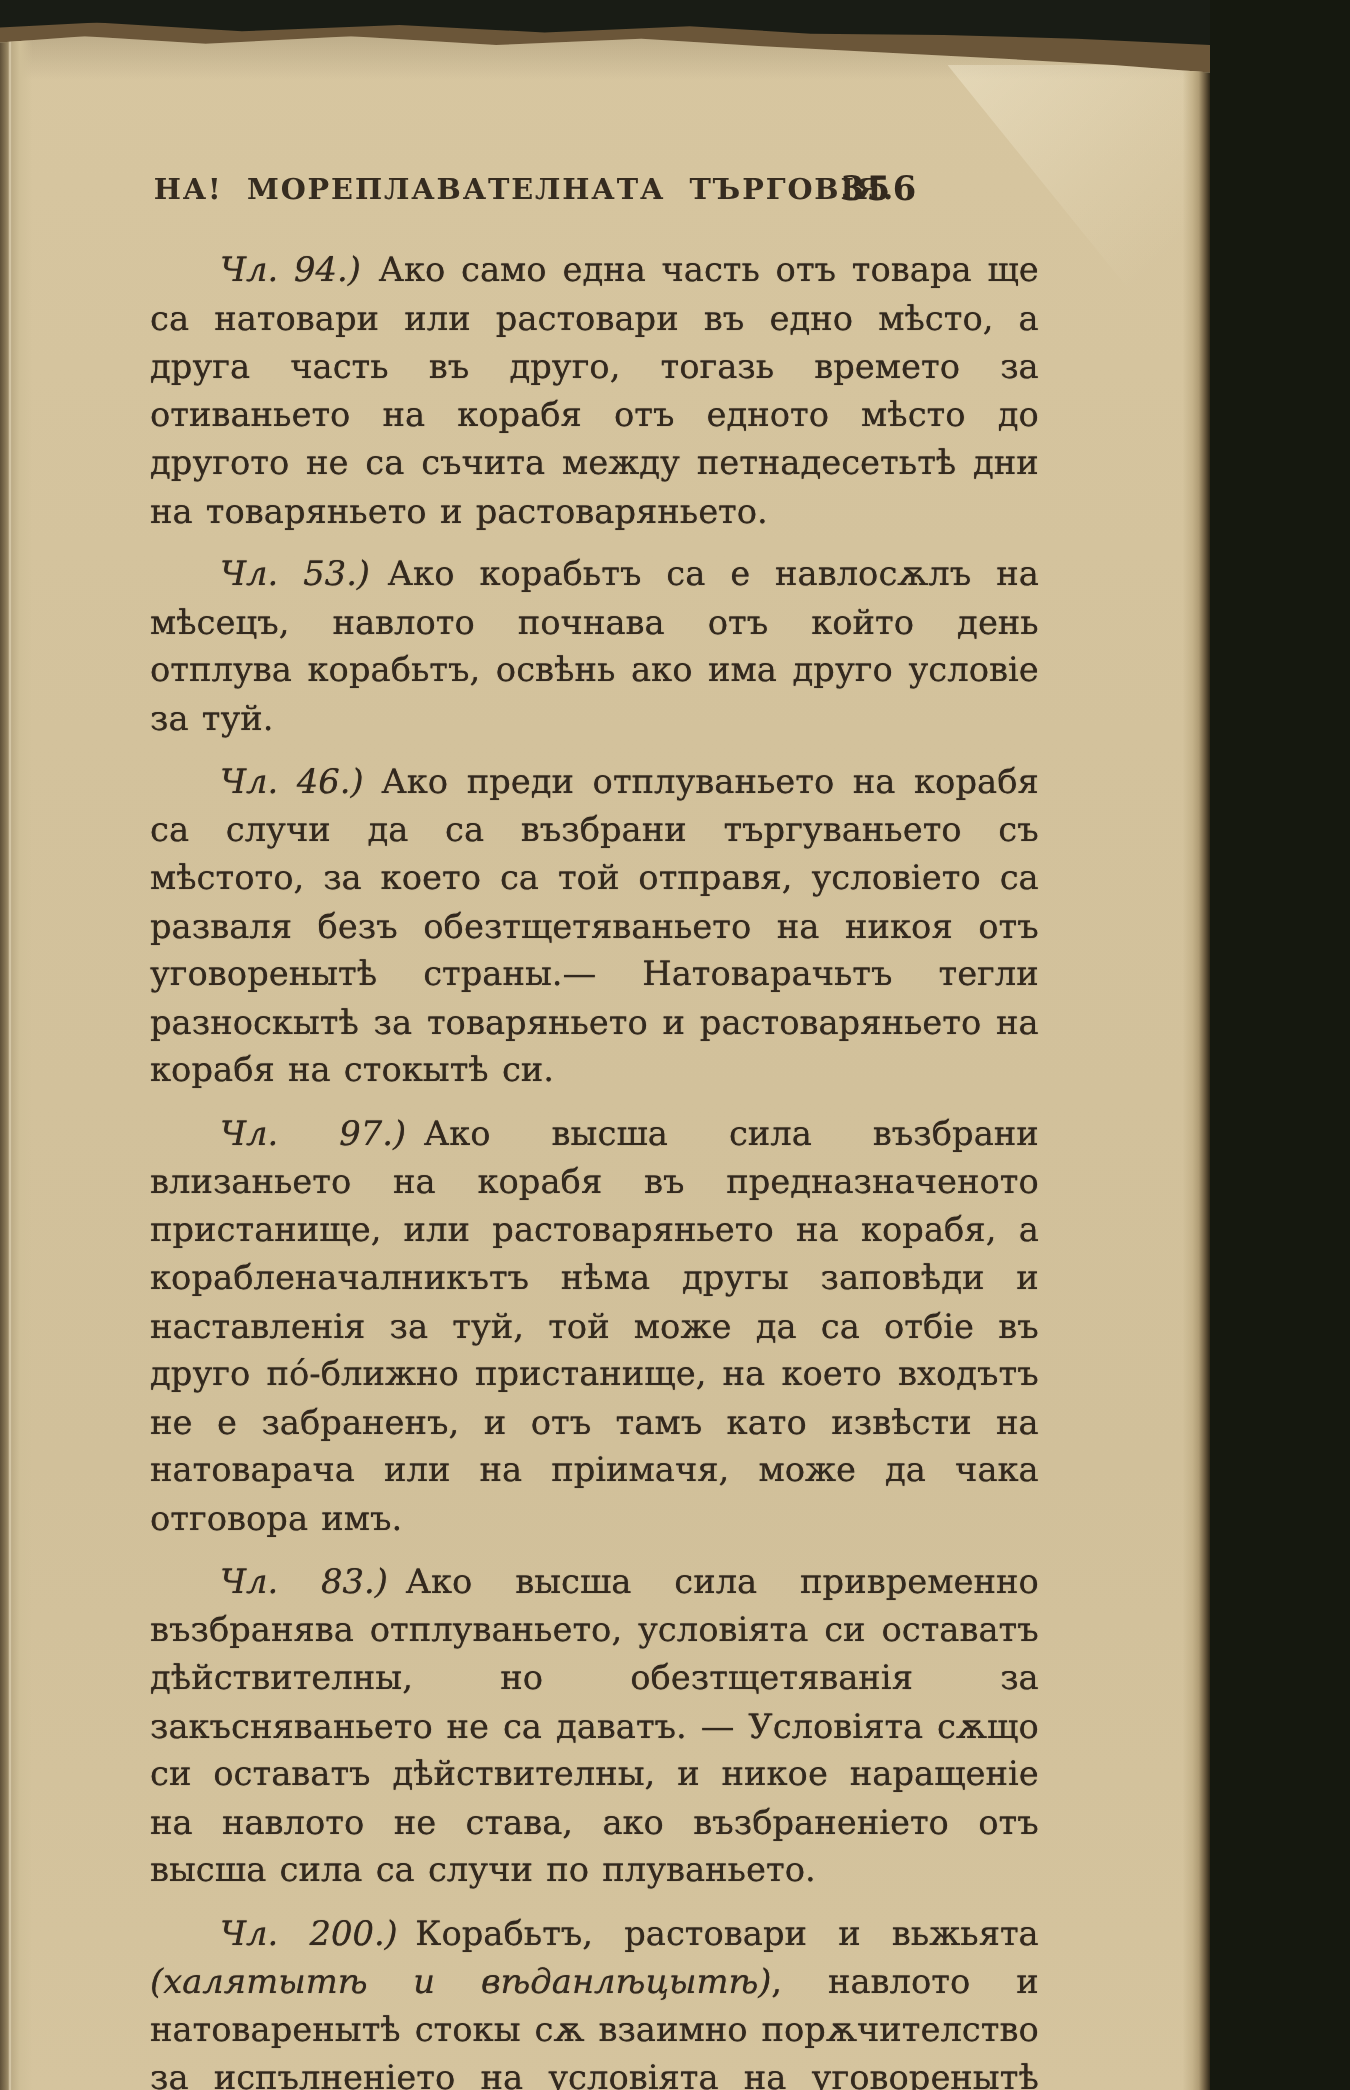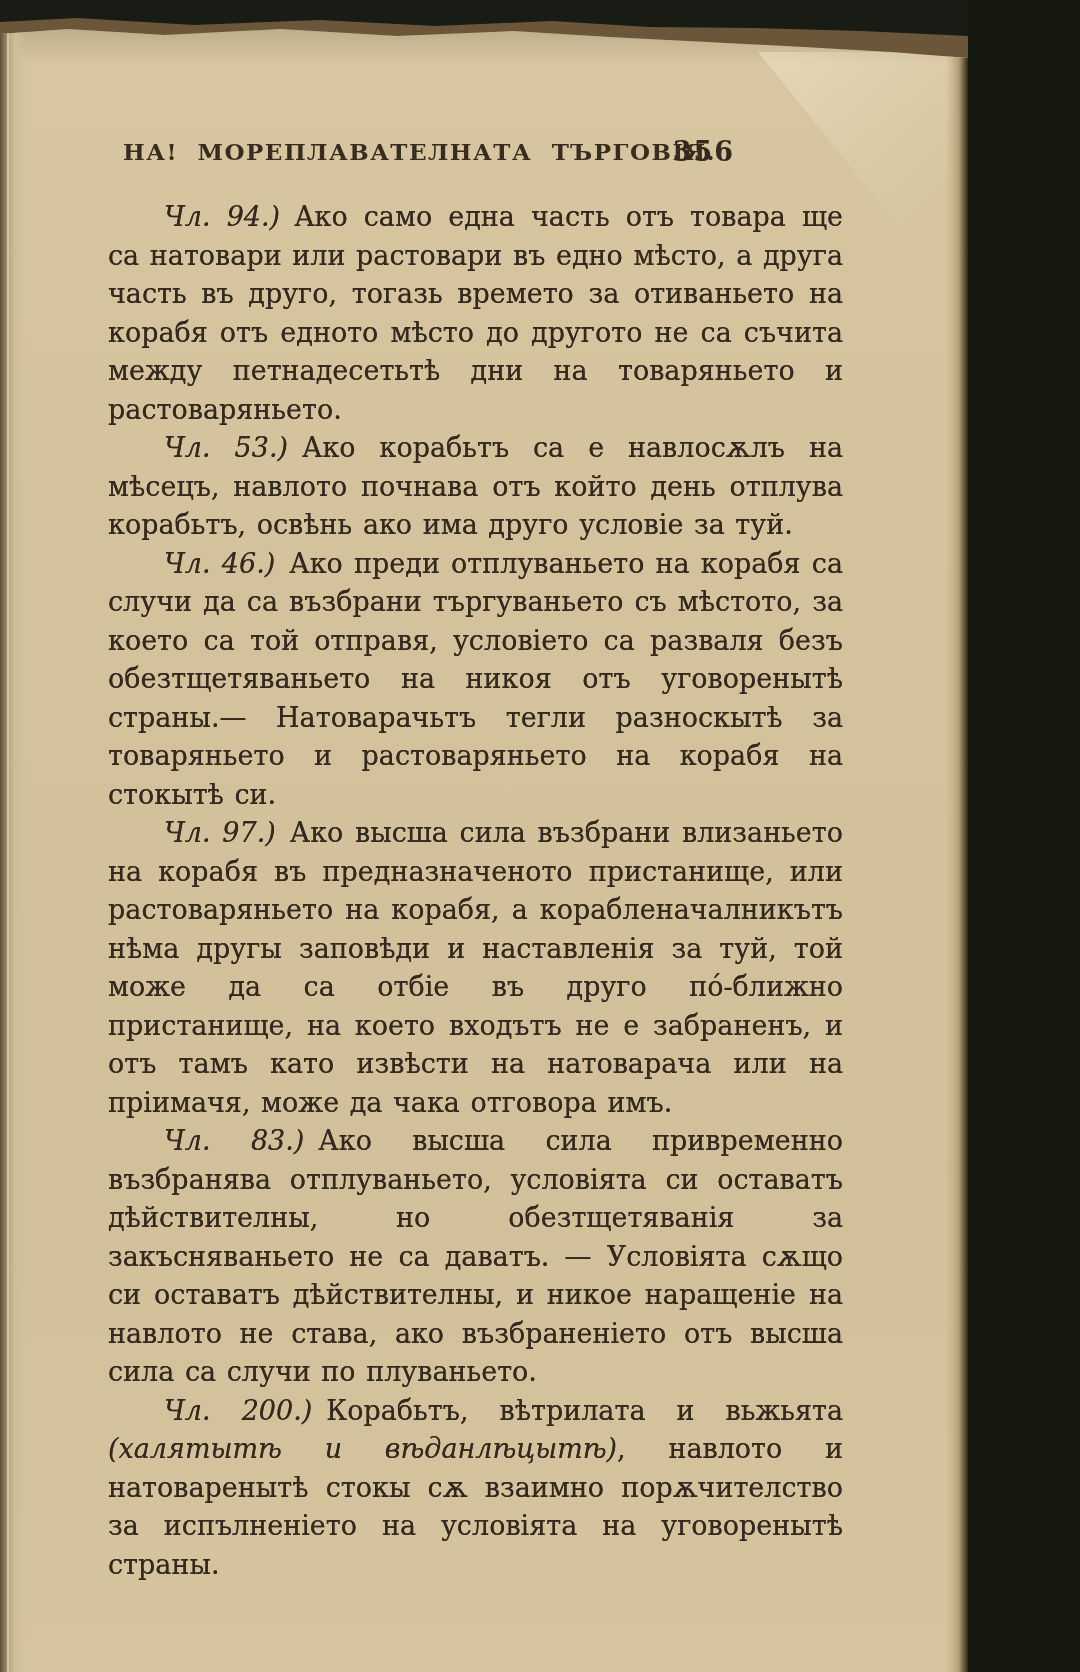--- a/index.html
+++ b/index.html
@@ -67,21 +67,21 @@
     color: #362c20;
   }
   .page-number {
     position: absolute; right: 108px; top: -2px;
     font-size: 27px;
     font-weight: bold;
     letter-spacing: 2px;
     color: #33291e;
   }
   .article {
-    margin: 0;
+    margin: 12px;
     font-size: 27px;
     line-height: 38.5px;
     text-align: justify;
     text-indent: 56px;
     word-spacing: 2px;
     text-shadow: 0 0 0.6px rgba(51,41,30,0.85);
   }
   .art-label {
     font-style: italic;
     margin-right: 14px;
@@ -106,19 +106,19 @@
 
       <p class="article"><span class="art-label">Чл. 53.)</span><span>Ако корабьтъ са е навлосѫлъ на мѣсецъ, навлото почнава отъ който день отплува корабьтъ, освѣнь ако има друго условіе за туй.</span></p>
 
       <p class="article"><span class="art-label">Чл. 46.)</span><span>Ако преди отплуваньето на корабя са случи да са възбрани търгуваньето съ мѣстото, за което са той отправя, условіето са разваля безъ обезтщетяваньето на никоя отъ уговоренытѣ страны.— Натоварачьтъ тегли разноскытѣ за товаряньето и растоваряньето на корабя на стокытѣ си.</span></p>
 
       <p class="article"><span class="art-label">Чл. 97.)</span><span>Ако высша сила възбрани влизаньето на корабя въ предназначеното пристанище, или растоваряньето на корабя, а корабленачалникътъ нѣма другы заповѣди и наставленія за туй, той може да са отбіе въ друго пó-ближно пристанище, на което входътъ не е забраненъ, и отъ тамъ като извѣсти на натоварача или на пріимачя, може да чака отговора имъ.</span></p>
 
       <p class="article"><span class="art-label">Чл. 83.)</span><span>Ако высша сила привременно възбранява отплуваньето, условіята си оставатъ дѣйствителны, но обезтщетяванія за закъсняваньето не са даватъ. — Условіята сѫщо си оставатъ дѣйствителны, и никое наращеніе на навлото не става, ако възбраненіето отъ высша сила са случи по плуваньето.</span></p>
 
 
-      <p class="article"><span class="art-label">Чл. 200.)</span><span>Корабьтъ, вѣтрилата и вьжьята </span><span class="it">(халятытѣ и вѣданлѣцытѣ)</span><span>, навлото и натоваренытѣ стокы сѫ взаимно порѫчителство за испълненіето на условіята на уговоренытѣ страны.</span></p>
+      <p class="article"><span class="art-label">Чл. 200.)</span><span>Корабьтъ, растовари и вьжьята </span><span class="it">(халятытѣ и вѣданлѣцытѣ)</span><span>, навлото и натоваренытѣ стокы сѫ взаимно порѫчителство за испълненіето на условіята на уговоренытѣ страны.</span></p>
 
     </div>
     <div class="left-edge"></div>
     <div class="right-edge"></div>
   </div>
 </div>
 
 </body></html>

